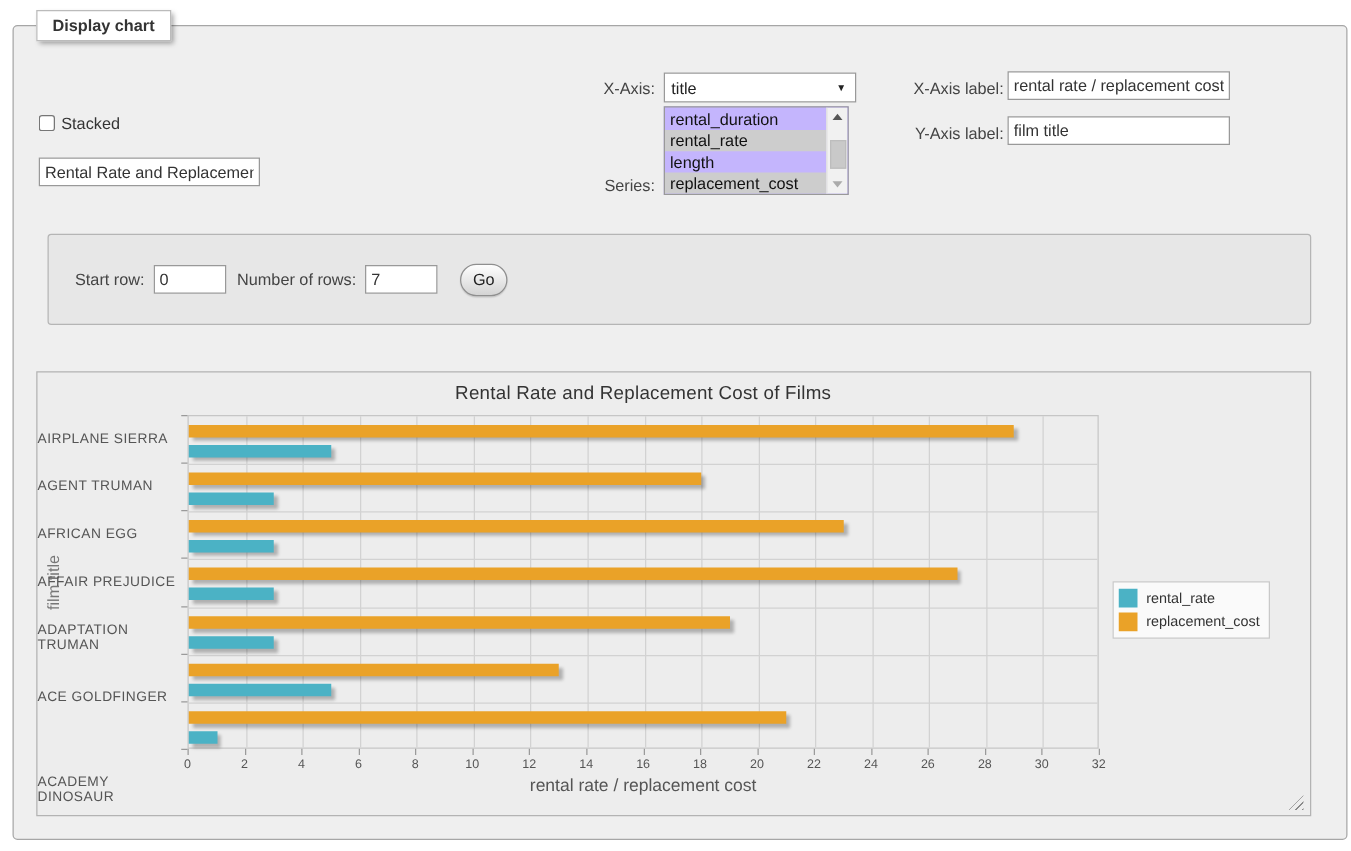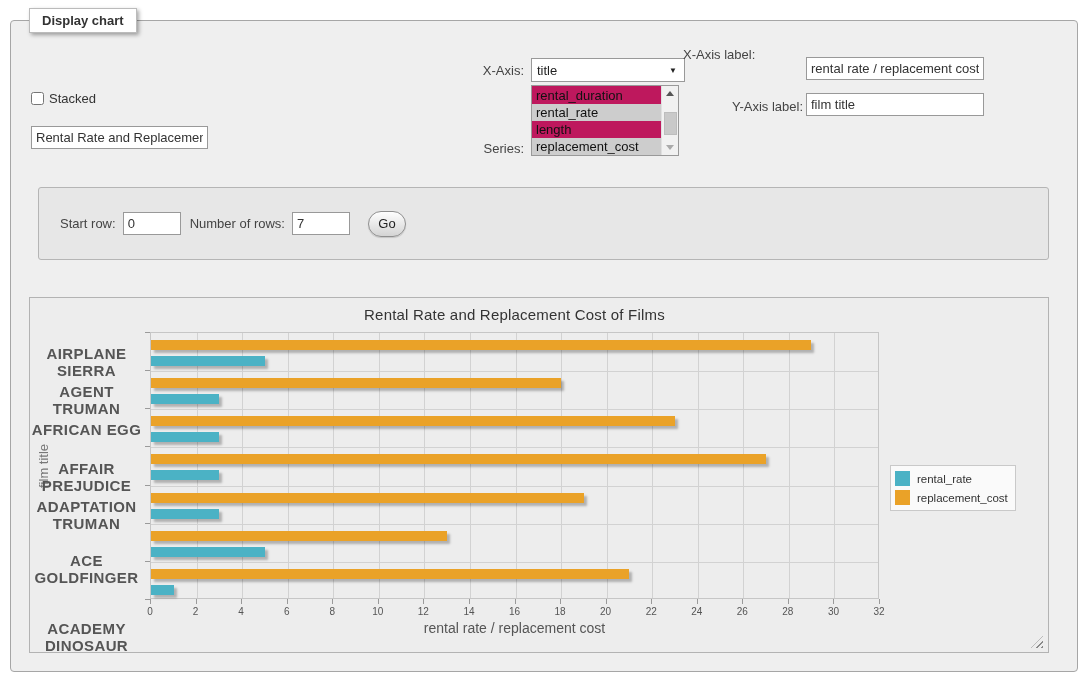--- a/index.html
+++ b/index.html
@@ -33,34 +33,34 @@
   .lbl-xaxis { position:absolute; left:430px; top:42px; width:83px; text-align:right; }
   .select-box {
     position:absolute; left:520px; top:37px; width:154px; height:24px;
     background:#fff; border:1px solid #999; display:flex; align-items:center;
     font-size:13px; color:#222; padding-left:5px; cursor:default;
   }
   .select-arrow { margin-left:auto; margin-right:7px; font-size:8px; color:#222; }
   .lbl-series { position:absolute; left:430px; top:120px; width:83px; text-align:right; }
   .listbox {
     position:absolute; left:520px; top:64px; width:148px; height:71px;
-    background:#be185d; border:1px solid #999; overflow:hidden;
+    background:#c4b5fd; border:1px solid #999; overflow:hidden;
   }
   .listbox-options { position:absolute; left:0; top:1px; right:17px; }
   .lb-opt { height:17px; line-height:17px; font-size:13px; color:#111; padding-left:4px;
             white-space:nowrap; overflow:hidden; }
   .lb-opt.sel { background:#cdcdcd; }
   .sbar { position:absolute; right:0; top:0; width:17px; height:100%; background:#f1f1f1; border-left:1px solid #e0e0e0; }
   .sb-btn { position:absolute; left:0; width:100%; height:15px; display:flex; align-items:center; justify-content:center; }
   .sb-up { top:0; }
   .sb-down { bottom:0; }
   .tri-up { width:0; height:0; border-left:4px solid transparent; border-right:4px solid transparent; border-bottom:5px solid #555; }
   .tri-down { width:0; height:0; border-left:4px solid transparent; border-right:4px solid transparent; border-top:5px solid #aaa; }
   .sb-thumb { position:absolute; left:2px; top:26px; width:13px; height:23px; background:#c9c9c9; border:1px solid #bdbdbd; }
-  .lbl-xlabel { position:absolute; left:672px; top:26px; width:120px; }
+  .lbl-xlabel { position:absolute; left:672px; top:42px; width:120px; text-align:right; }
   .xlabel-input { position:absolute; left:795px; top:36px; width:178px; }
   .lbl-ylabel { position:absolute; left:672px; top:78px; width:120px; text-align:right; }
   .ylabel-input { position:absolute; left:795px; top:72px; width:178px; }
   .rows-panel {
     position:absolute; left:27px; top:166px; width:1011px; height:73px;
     background:#e7e7e7; border:1px solid #b5b5b5; border-radius:3px;
     display:flex; align-items:center; padding-left:21px; font-size:13px; color:#444;
   }
   .rows-panel .text-input { width:58px; margin-left:7px; }
   .rows-panel .nr-label { margin-left:9px; }
@@ -79,22 +79,22 @@
     font-size:15px; color:#333; letter-spacing:0.2px;
   }
   .plot-area { position:absolute; left:120px; top:34px; width:729px; height:267px;
                border:1px solid #c6c6c6; }
   .gridline-v { position:absolute; top:0; width:1px; height:100%; background:#d2d2d2; }
   .gridline-h { position:absolute; left:0; width:100%; height:1px; background:#d2d2d2; }
   .bar { position:absolute; height:10px; box-shadow:3px 3px 2.5px rgba(0,0,0,0.26); }
   .tick-label { position:absolute; font-size:10px; color:#555; transform:translateX(-50%); }
   .tick-mark-x { position:absolute; width:1px; height:5px; background:#9a9a9a; }
   .tick-mark-y { position:absolute; width:5px; height:1px; background:#9a9a9a; }
-  .cat-label { position:absolute; left:0; width:113px; text-align:center;
-               font-size:15px; font-weight:bold; color:#555; letter-spacing:0.4px; }
+  .cat-label { position:absolute; left:0; width:113px; text-align:left;
+               font-size:11px; font-weight:normal; color:#555; letter-spacing:0.4px; }
   .xaxis-title { position:absolute; left:120px; top:322px; width:729px; text-align:center;
                  font-size:14px; color:#555; }
   .yaxis-title { position:absolute; left:4px; top:34px; height:267px; width:18px;
                  writing-mode:vertical-rl; transform:rotate(180deg);
                  display:flex; align-items:center; justify-content:center;
                  font-size:13px; color:#777; }
   .chart-legend { position:absolute; left:860px; top:167px; background:#fafafa;
                   border:1px solid #c9c9c9; padding:3px 7px 3px 4px; }
   .legend-row { display:flex; align-items:center; height:19px; }
   .legend-swatch { width:15px; height:15px; margin-right:7px; }

